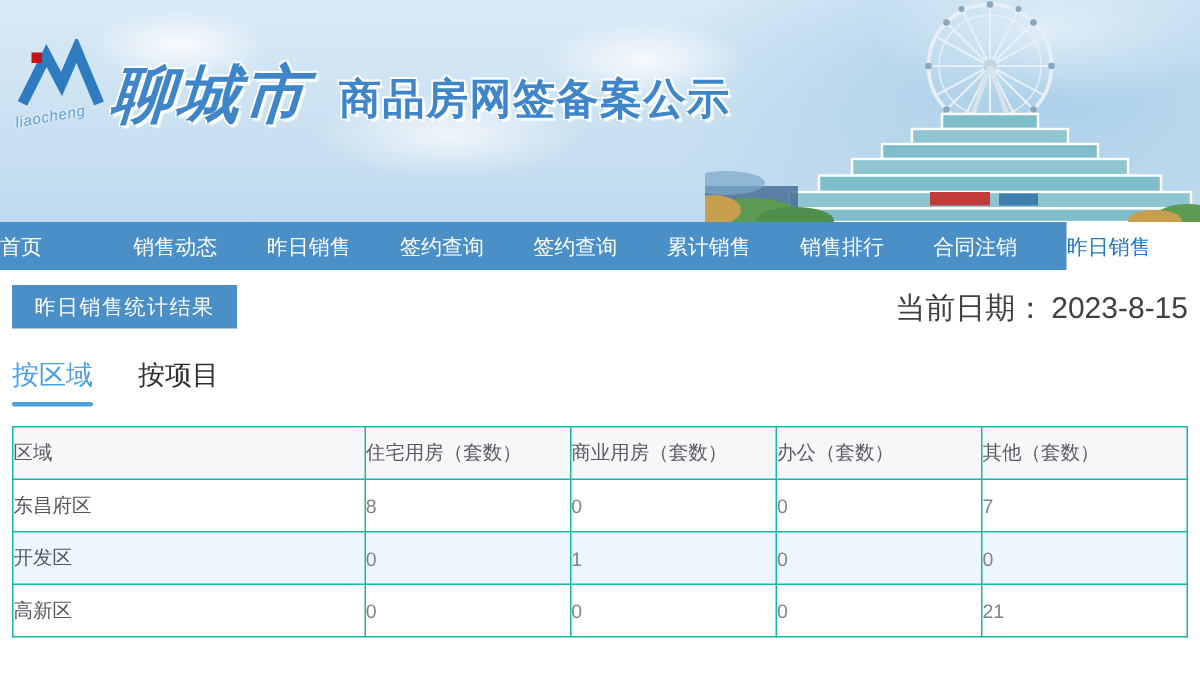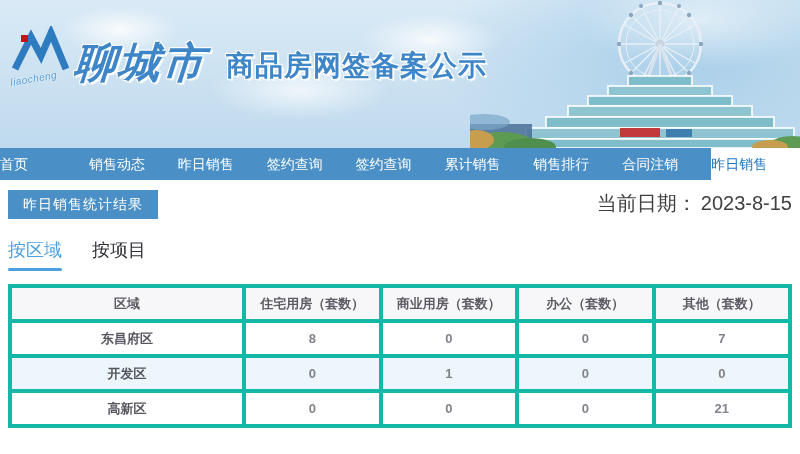--- a/index.html
+++ b/index.html
@@ -41,40 +41,40 @@
   
   .main-nav { display:flex; width:800px; height:32px; background:#4a90c6; }
   .nav-item {
     flex:1; text-align:left; line-height:32px; font-size:14px; color:#fff;
     cursor:pointer; white-space:nowrap;
   }
   .nav-item.active { background:#fff; color:#2277c0; }
 
   
   .content { padding:10px 8px 0 8px; background:#fff; }
-  .page-head { display:flex; justify-content:space-between; align-items:flex-start; }
+  .page-head { display:flex; justify-content:space-between; align-items:flex-end; }
   .section-badge {
     background:#4a90c6; color:#fff; font-size:14px; line-height:29px; height:29px;
     padding:0 15px; letter-spacing:1px;
   }
   .current-date { font-size:20px; color:#404040; }
   .current-date .date-value { margin-left:4px; }
 
   .subtabs { display:flex; gap:30px; margin:19px 0 0 0; }
   .subtab { position:relative; font-size:18px; color:#2f2f35; padding-bottom:9px; cursor:pointer; }
   .subtab.active { color:#4da0e0; }
   .subtab.active::after {
     content:""; position:absolute; left:0; right:0; bottom:0; height:3px;
     background:#4da0e0; border-radius:2px;
   }
 
   
   .sales-table { width:784px; border-collapse:collapse; margin-top:13px; table-layout:fixed; }
   .sales-table th, .sales-table td {
-    border:4px solid #14b8a6; text-align:center; height:35px; font-weight:bold;
+    border:1px solid #14b8a6; text-align:left; height:35px; font-weight:normal;
   }
   .sales-table th { background:#f7f7f9; color:#5b5b63; font-size:13px; }
   .sales-table td { font-size:13px; color:#82828a; background:#fff; }
   .sales-table td.region-cell { color:#55555d; }
   .sales-table tr.alt td { background:#edf6fd; }
   .col-region { width:30%; }
 </style>
 </head>
 <body>
 

